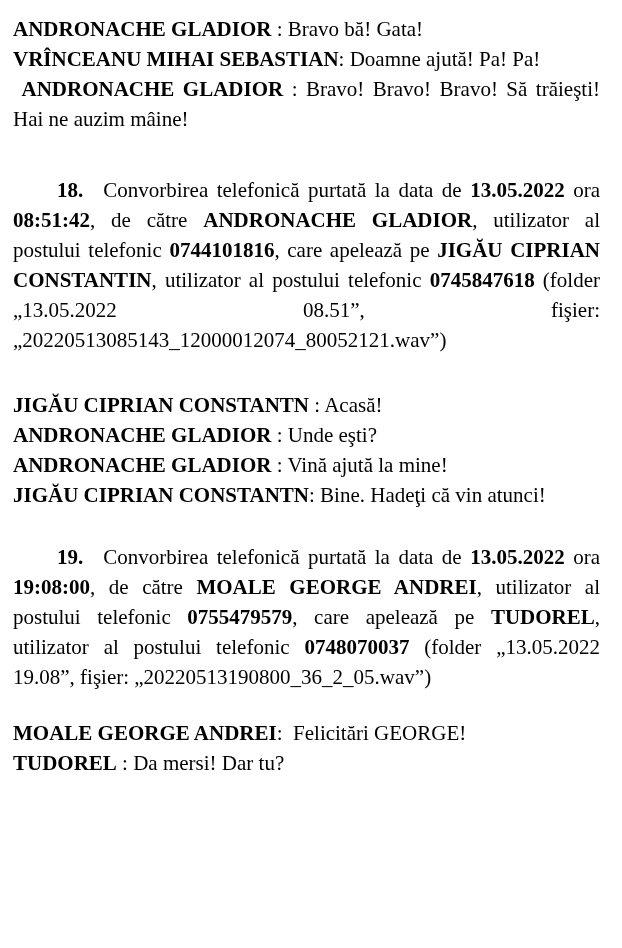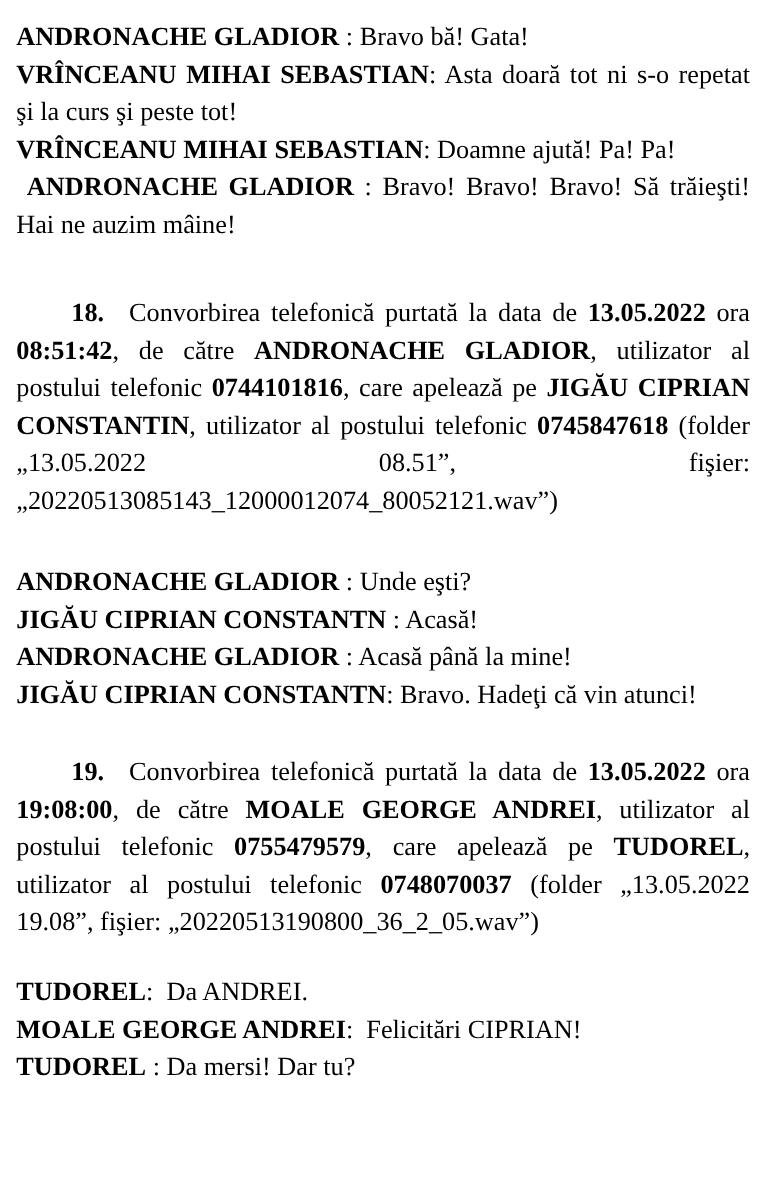--- a/index.html
+++ b/index.html
@@ -26,31 +26,29 @@
   #doc > *:nth-child(3) { margin-bottom: 32px; }
   #doc > *:nth-child(4) { margin-bottom: 26px; }
 </style>
 </head>
 <body>
 
 <div class="page">
   <div id="doc">
       <div>
         <p><span class="speaker">ANDRONACHE GLADIOR</span><span> : </span><span>Bravo bă! Gata!</span></p>
-        <p><span class="speaker">VRÎNCEANU MIHAI SEBASTIAN</span><span>: </span><span>Asta doară tot ni s-o repetat şi la curs şi peste tot!</span></p>
         <p><span class="speaker">VRÎNCEANU MIHAI SEBASTIAN</span><span>: </span><span>Doamne ajută! Pa! Pa!</span></p>
         <p><span class="speaker">&nbsp;ANDRONACHE GLADIOR</span><span> : </span><span>Bravo! Bravo! Bravo! Să trăieşti! Hai ne auzim mâine!</span></p>
       </div>
       <p class="para"><span class="para-num">18.</span><span class="tab"></span><span class="seg-r">Convorbirea telefonică purtată la data de </span><span class="seg-b">13.05.2022</span><span class="seg-r"> ora </span><span class="seg-b">08:51:42</span><span class="seg-r">, de către </span><span class="seg-b">ANDRONACHE GLADIOR</span><span class="seg-r">, utilizator al postului telefonic </span><span class="seg-b">0744101816</span><span class="seg-r">, care apelează pe </span><span class="seg-b">JIGĂU CIPRIAN CONSTANTIN</span><span class="seg-r">, utilizator al postului telefonic </span><span class="seg-b">0745847618</span><span class="seg-r"> (folder „13.05.2022 08.51”, fişier: „20220513085143_12000012074_80052121.wav”)</span></p>
       <div>
+        <p><span class="speaker">JIGĂU CIPRIAN CONSTANTN</span><span> : </span><span>Acasă!</span></p>
         <p><span class="speaker">ANDRONACHE GLADIOR</span><span> : </span><span>Unde eşti?</span></p>
-        <p><span class="speaker">JIGĂU CIPRIAN CONSTANTN</span><span> : </span><span>Acasă!</span></p>
-        <p><span class="speaker">ANDRONACHE GLADIOR</span><span> : </span><span>Acasă până la mine!</span></p>
-        <p><span class="speaker">JIGĂU CIPRIAN CONSTANTN</span><span>: </span><span>Bravo. Hadeţi că vin atunci!</span></p>
+        <p><span class="speaker">ANDRONACHE GLADIOR</span><span> : </span><span>Vină ajută la mine!</span></p>
+        <p><span class="speaker">JIGĂU CIPRIAN CONSTANTN</span><span>: </span><span>Bine. Hadeţi că vin atunci!</span></p>
       </div>
       <p class="para"><span class="para-num">19.</span><span class="tab"></span><span class="seg-r">Convorbirea telefonică purtată la data de </span><span class="seg-b">13.05.2022</span><span class="seg-r"> ora </span><span class="seg-b">19:08:00</span><span class="seg-r">, de către </span><span class="seg-b">MOALE GEORGE ANDREI</span><span class="seg-r">, utilizator al postului telefonic </span><span class="seg-b">0755479579</span><span class="seg-r">, care apelează pe </span><span class="seg-b">TUDOREL</span><span class="seg-r">, utilizator al postului telefonic </span><span class="seg-b">0748070037</span><span class="seg-r"> (folder „13.05.2022 19.08”, fişier: „20220513190800_36_2_05.wav”)</span></p>
       <div>
-        <p><span class="speaker">TUDOREL</span><span>:&nbsp; </span><span>Da ANDREI.</span></p>
-        <p><span class="speaker">MOALE GEORGE ANDREI</span><span>:&nbsp; </span><span>Felicitări CIPRIAN!</span></p>
+        <p><span class="speaker">MOALE GEORGE ANDREI</span><span>:&nbsp; </span><span>Felicitări GEORGE!</span></p>
         <p><span class="speaker">TUDOREL</span><span> : </span><span>Da mersi! Dar tu?</span></p>
       </div>
     </div>
 </div>
 
 </body></html>

